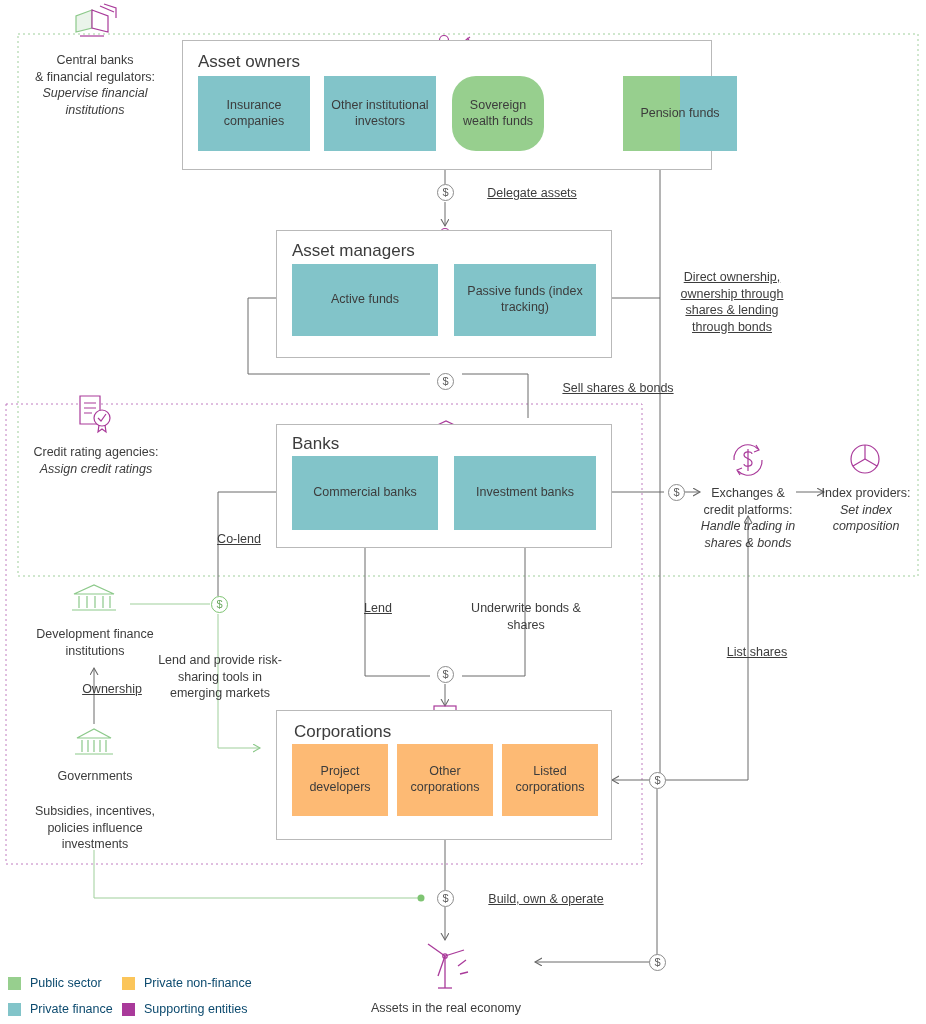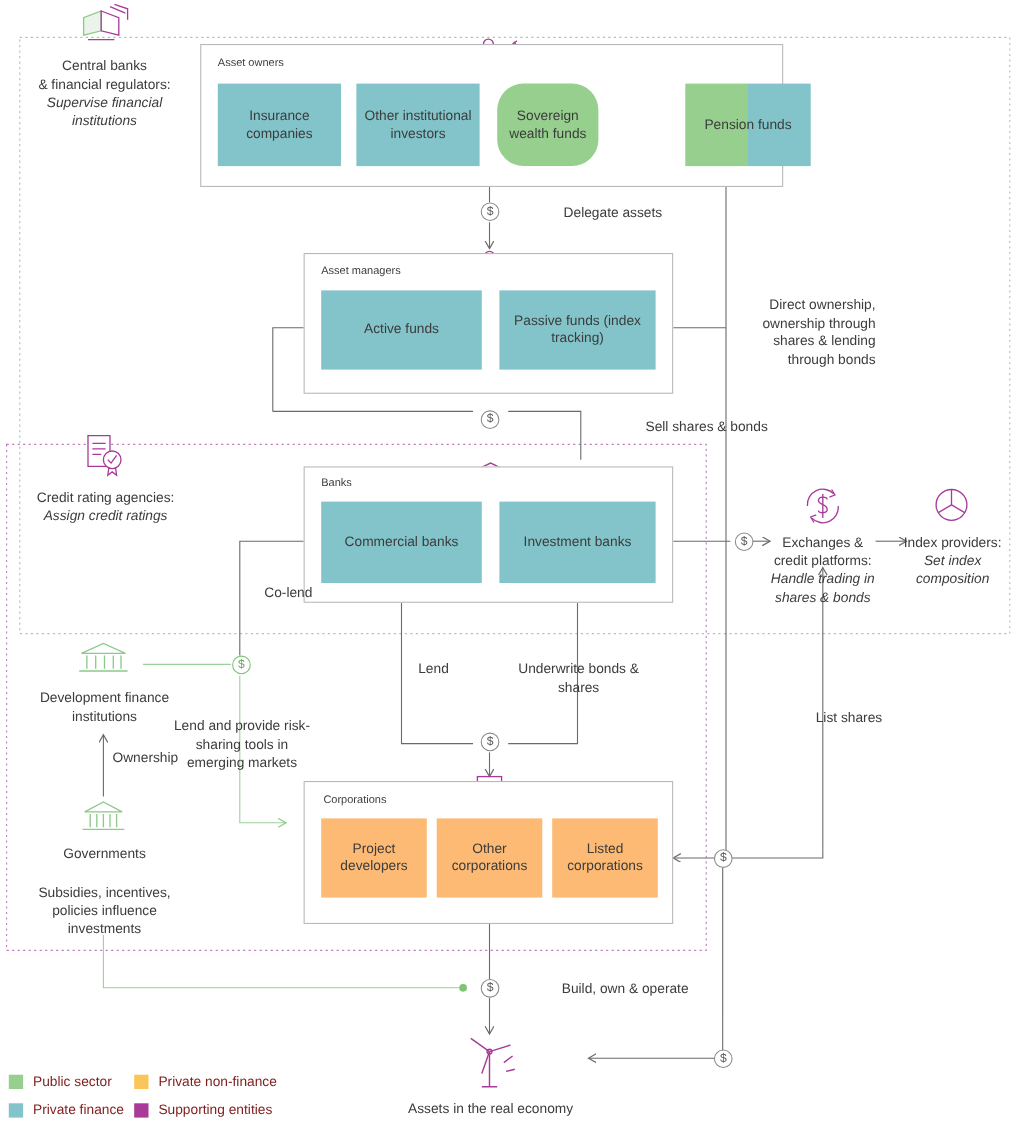--- a/index.html
+++ b/index.html
@@ -27,21 +27,21 @@
     overflow: visible;
   }
   .grpbox {
     position: absolute;
     border: 1px solid #b9b9b9;
     background: #ffffff;
     box-sizing: border-box;
   }
   .grplabel {
     position: absolute;
-    font-size: 10px;
+    font-size: 17px;
     color: #3c3c3c;
   }
   .cell {
     position: absolute;
     box-sizing: border-box;
     display: flex;
     align-items: center;
     justify-content: center;
     text-align: center;
     font-size: 12.5px;
@@ -55,25 +55,25 @@
     background: linear-gradient(to right, #97cf8e 0%, #97cf8e 50%, #82c4c9 50%, #82c4c9 100%);
   }
   .note {
     position: absolute;
     font-size: 12.5px;
     line-height: 1.32;
     color: #3c3c3c;
   }
   .note .it { font-style: italic; }
   .ctr { text-align: center; }
-  .lft { text-align: right; }
+  .lft { text-align: center; text-decoration: underline; }
   .legend {
     position: absolute;
     font-size: 12.5px;
-    color: #7f1d1d;
+    color: #0c4a6e;
   }
   .sw {
     position: absolute;
     width: 13px;
     height: 13px;
   }
   .sw.pub { background: #97cf8e; }
   .sw.pnf { background: #fbc55a; }
   .sw.pfi { background: #82c4c9; }
   .sw.sup { background: #a93a9a; }

